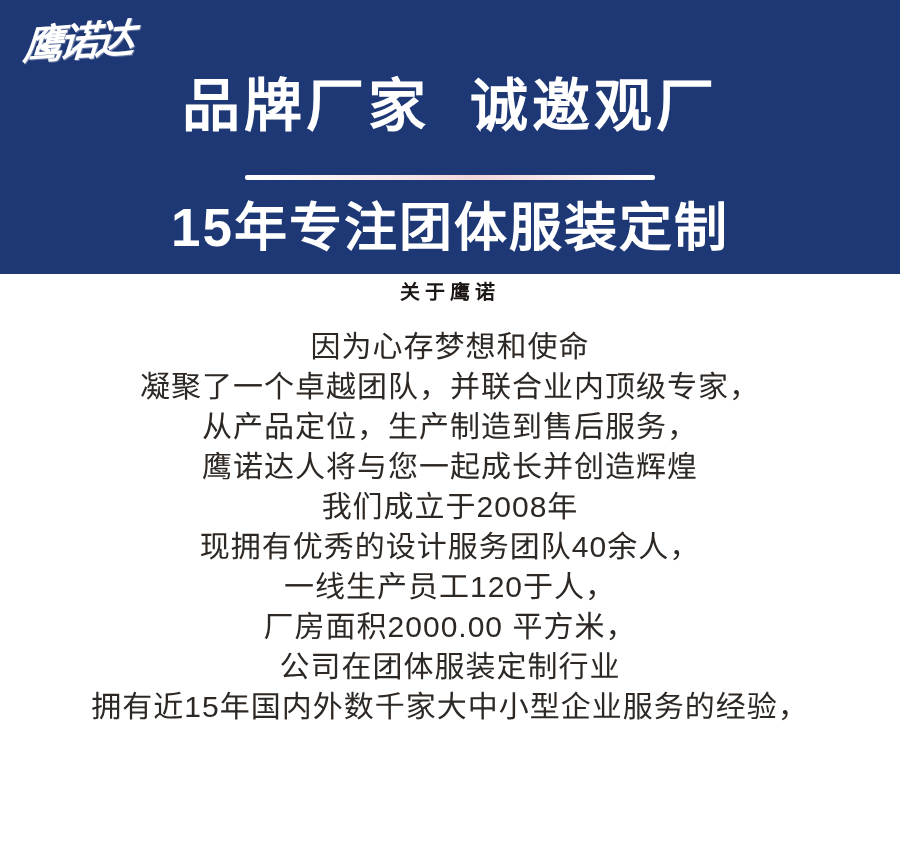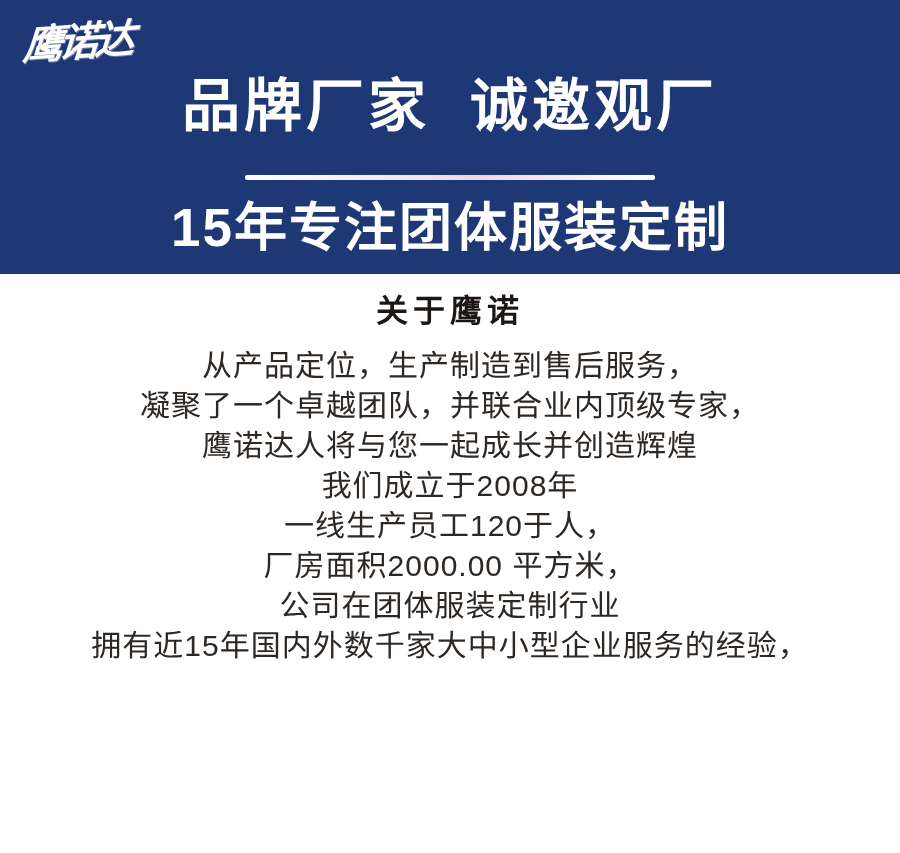--- a/index.html
+++ b/index.html
@@ -62,22 +62,21 @@
     line-height: 53px;
     font-weight: 900;
     letter-spacing: 2px;
   }
   
   .about {
     text-align: center;
     color: #2e2824;
   }
   .about-heading {
-    margin-top: 19px;
-    font-size: 32px;
+    font-size: 20px;
     line-height: 36px;
     font-weight: 900;
     letter-spacing: 5px;
     color: #1c1714;
   }
   .about-lines {
     margin-top: 17px;
   }
   .about-line {
     font-size: 30px;
@@ -100,24 +99,26 @@
 
     <div class="hero-divider"></div>
 
     <div class="hero-subtitle">15年专注团体服装定制</div>
   </div>
 
   <div class="about">
     <div class="about-heading">关于鹰诺</div>
 
     <div class="about-lines">
+      <div class="about-line">因为心存梦想和使命</div>
+      <div class="about-line">凝聚了一个卓越团队，并联合业内顶级专家，</div>
       <div class="about-line">从产品定位，生产制造到售后服务，</div>
-      <div class="about-line">凝聚了一个卓越团队，并联合业内顶级专家，</div>
       <div class="about-line">鹰诺达人将与您一起成长并创造辉煌</div>
       <div class="about-line">我们成立于2008年</div>
+      <div class="about-line">现拥有优秀的设计服务团队40余人，</div>
       <div class="about-line">一线生产员工120于人，</div>
       <div class="about-line">厂房面积2000.00 平方米，</div>
       <div class="about-line">公司在团体服装定制行业</div>
       <div class="about-line">拥有近15年国内外数千家大中小型企业服务的经验，</div>
     </div>
   </div>
 
 </div>
 
 </body></html>

